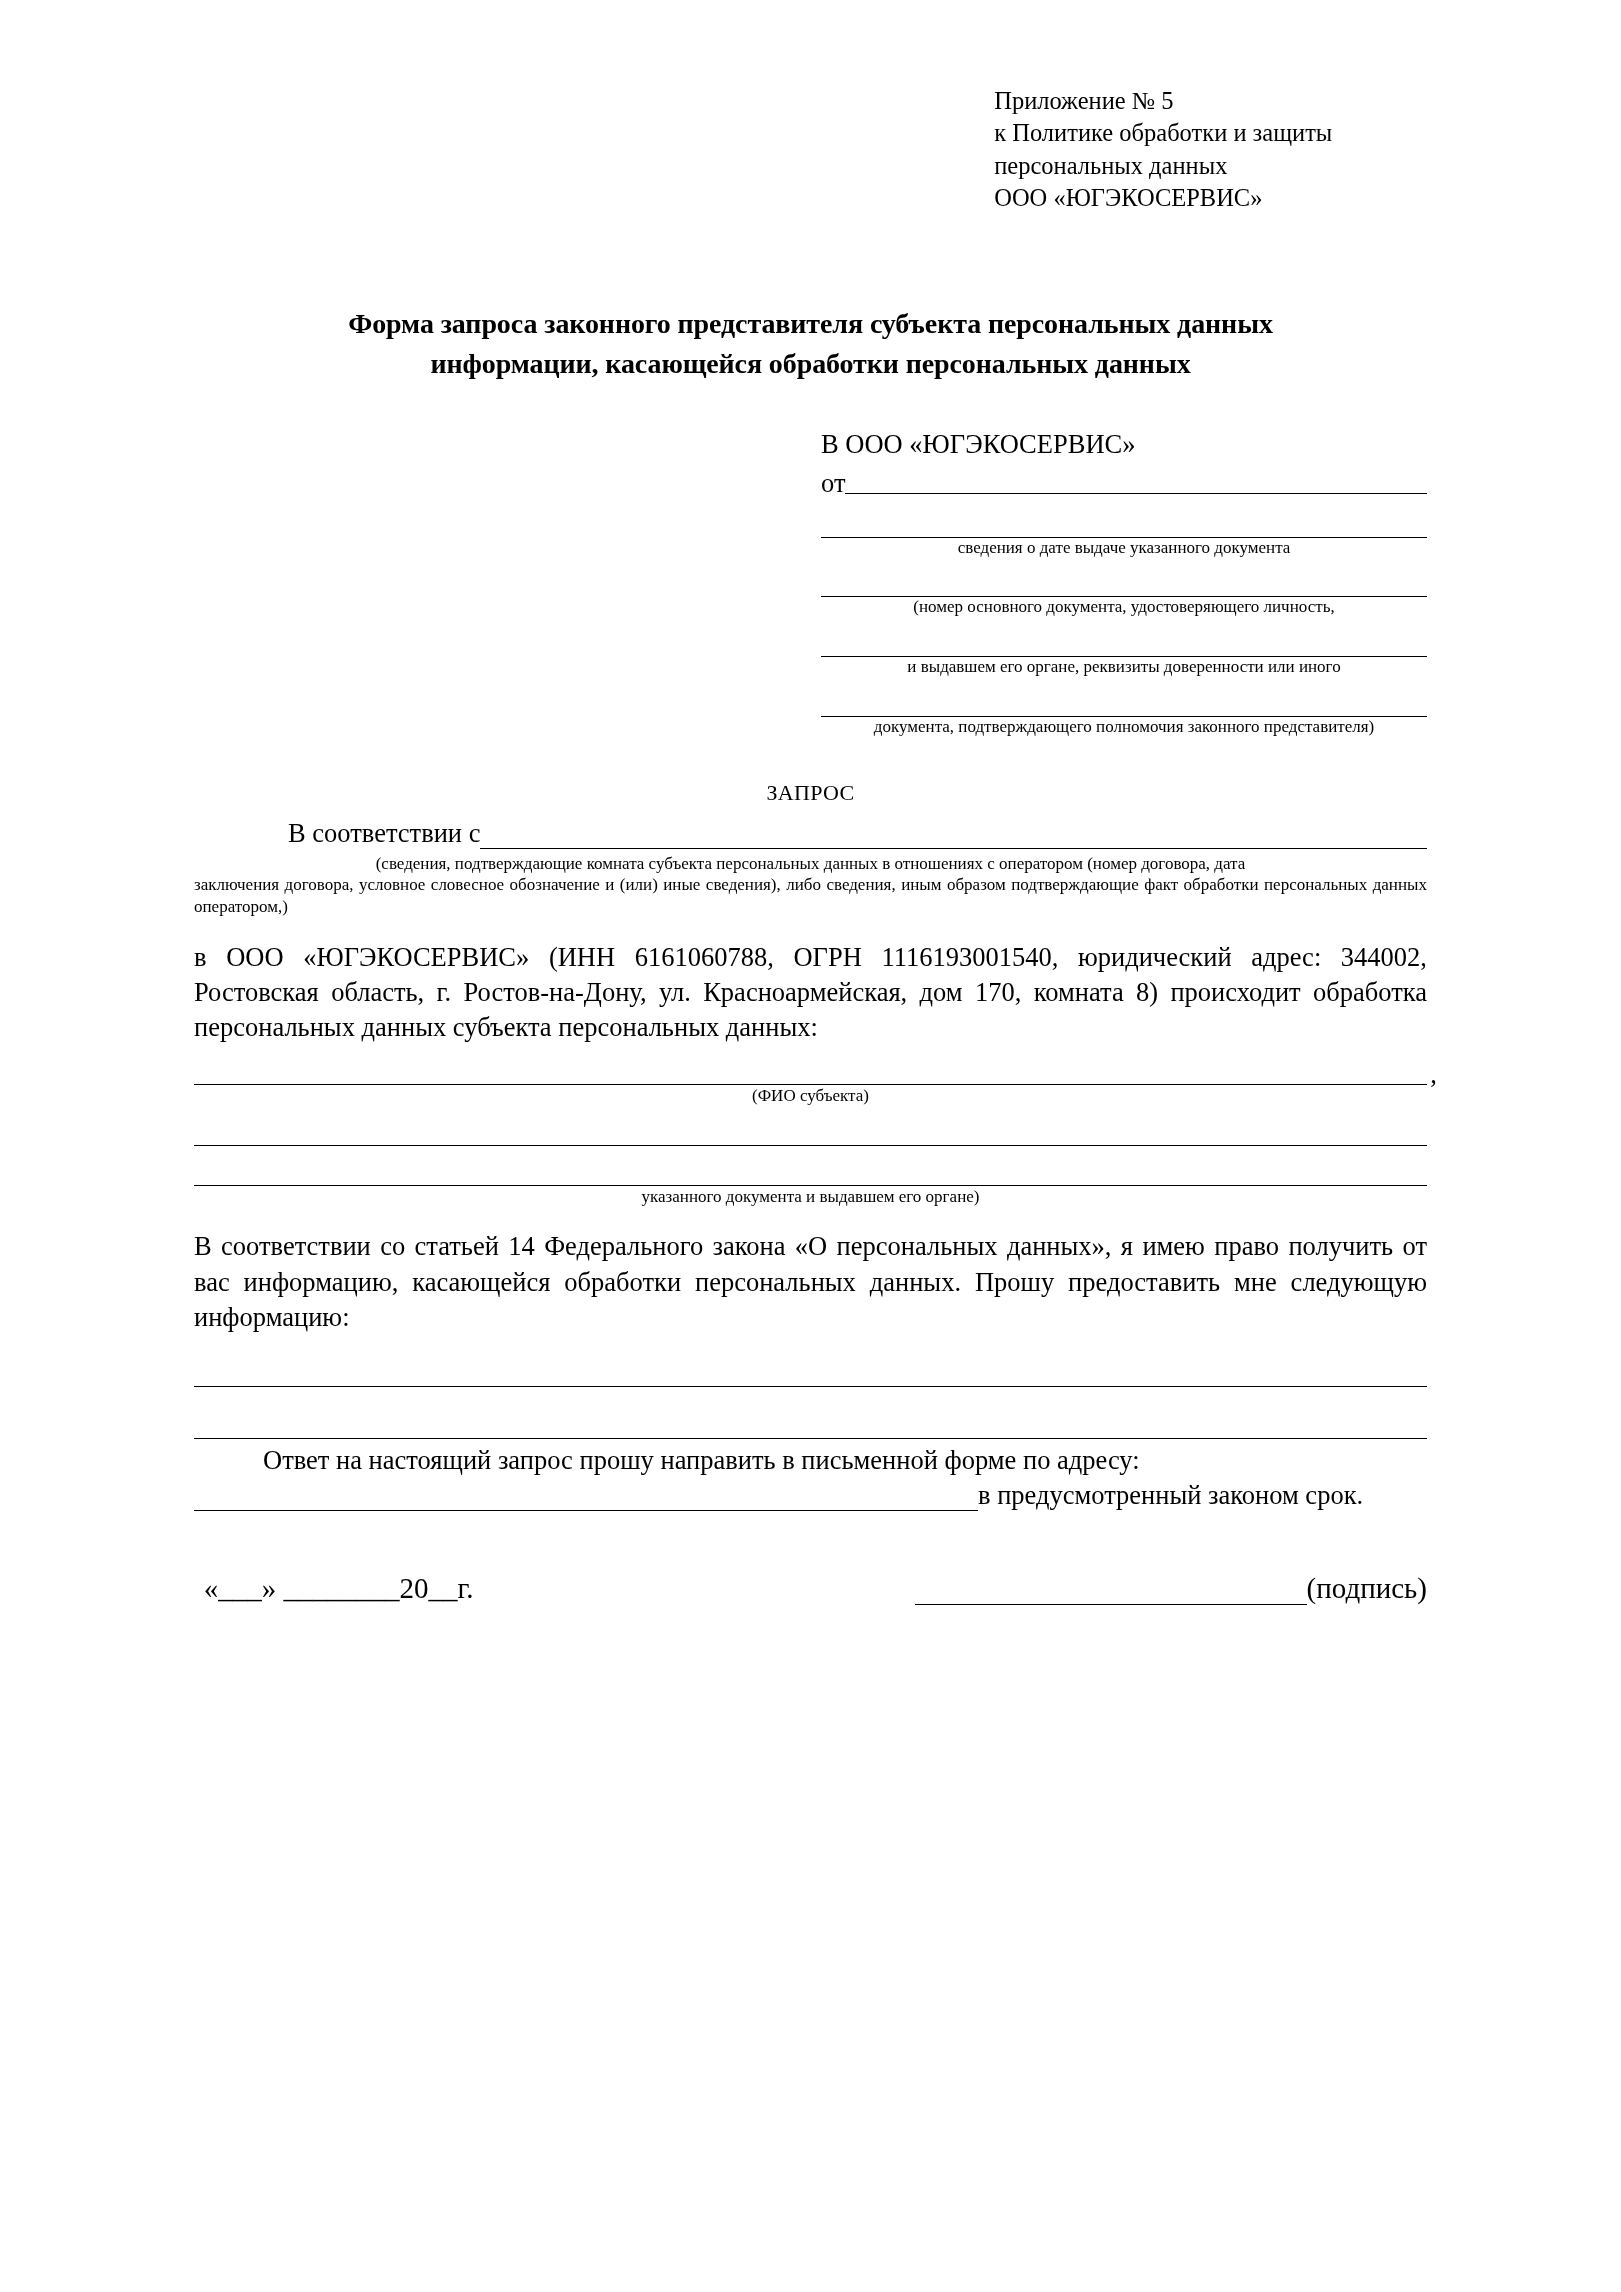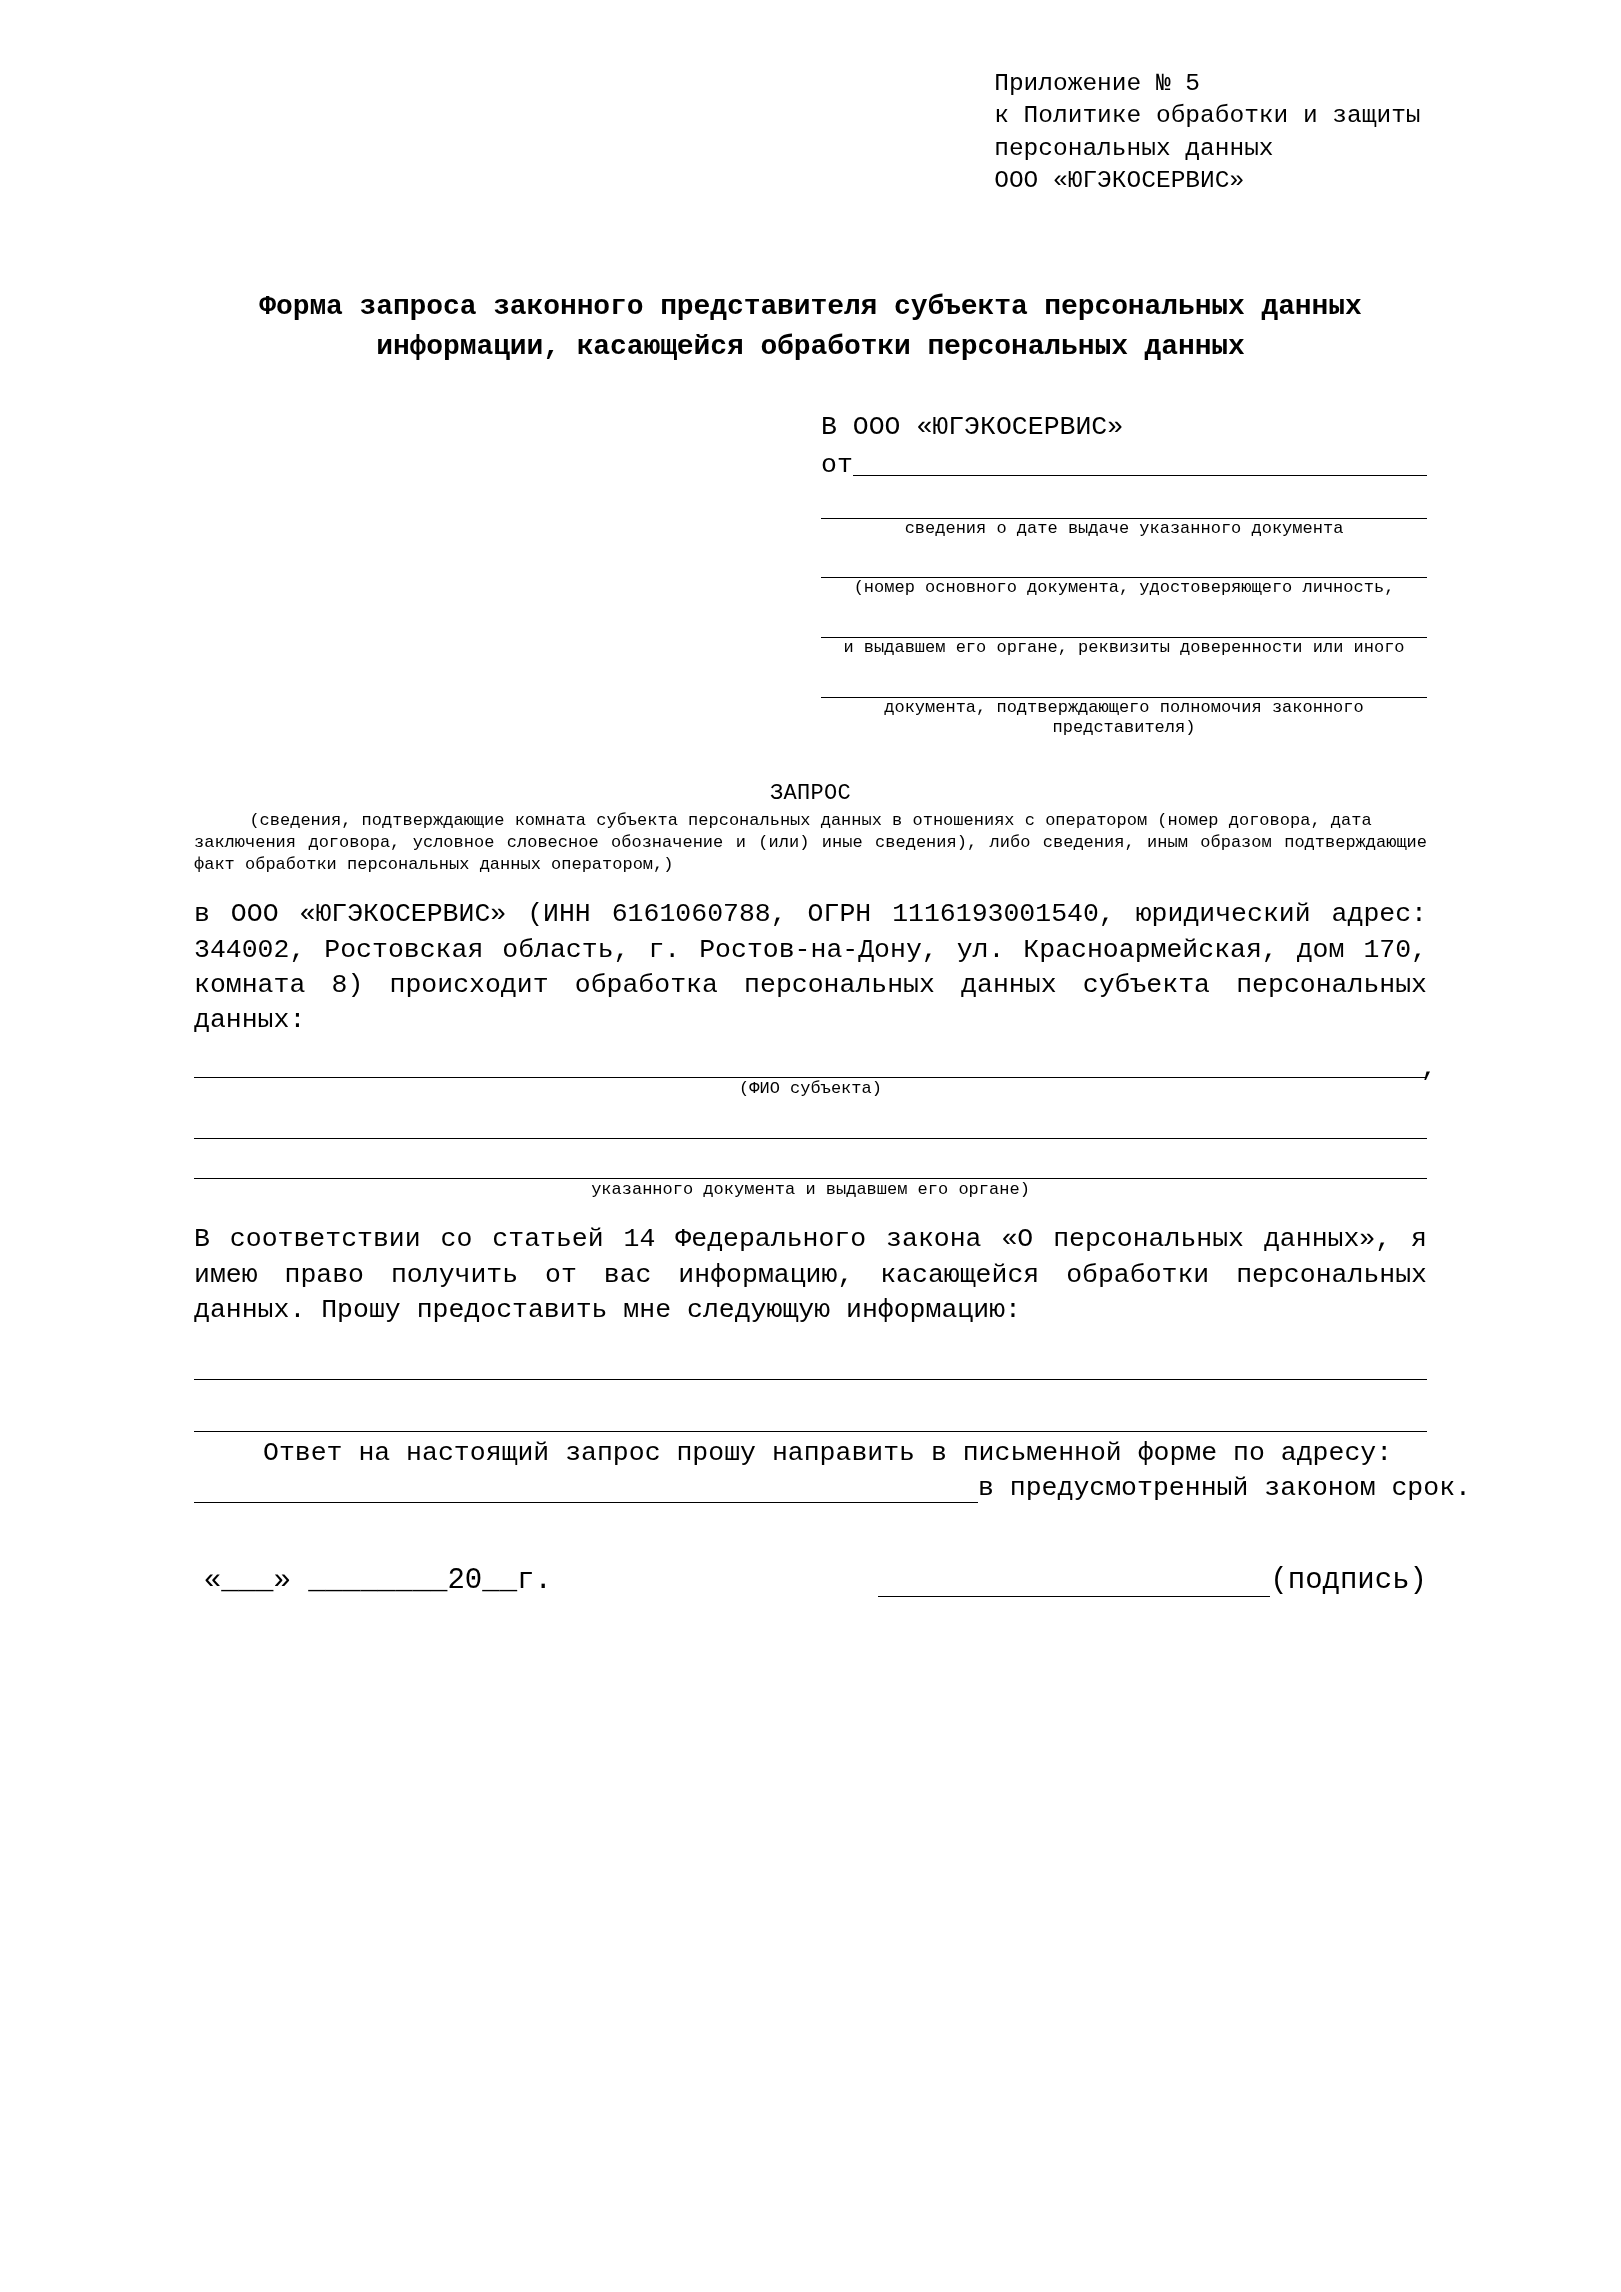--- a/index.html
+++ b/index.html
@@ -13,22 +13,21 @@
     font-family: "Liberation Serif", "DejaVu Serif", serif;
     color: #000000;
     position: relative;
     overflow: hidden;
   }
   .page {
     position: relative;
     width: 1621px;
     height: 2293px;
     box-sizing: border-box;
-    padding: 68px 194px 0 194px;
-    font-family: Liberation Mono, monospace;
+    padding: 85px 194px 0 194px;
   }
 
   
   .header-block {
     width: 421px;
     margin-left: auto;
     margin-right: 11.8px;
     font-size: 24.5px;
     line-height: 1.32;
     text-align: left;
@@ -203,20 +202,24 @@
     </div>
 
     <div class="note-wrap note-row">
       <div class="rule"></div>
       <div class="rule-note">документа, подтверждающего полномочия законного представителя)</div>
     </div>
   </div>
 
   <div class="zapros">ЗАПРОС</div>
 
+  <div class="soglasno">
+    <span class="lbl">В соответствии с</span>
+    <span class="rule"></span>
+  </div>
 
   <div class="smallnote">
     <span class="firstline">(сведения, подтверждающие комната субъекта персональных данных в отношениях с оператором (номер договора, дата</span>
     <span>заключения договора, условное словесное обозначение и (или) иные сведения), либо сведения, иным образом подтверждающие факт обработки персональных данных оператором,)</span>
   </div>
 
   <div class="para">в ООО «ЮГЭКОСЕРВИС» (ИНН 6161060788, ОГРН 1116193001540, юридический адрес: 344002, Ростовская область, г. Ростов-на-Дону, ул. Красноармейская, дом 170, комната 8) происходит обработка персональных данных субъекта персональных данных:</div>
 
   <div class="para-block">
     <div class="fullrule withcomma"></div>

